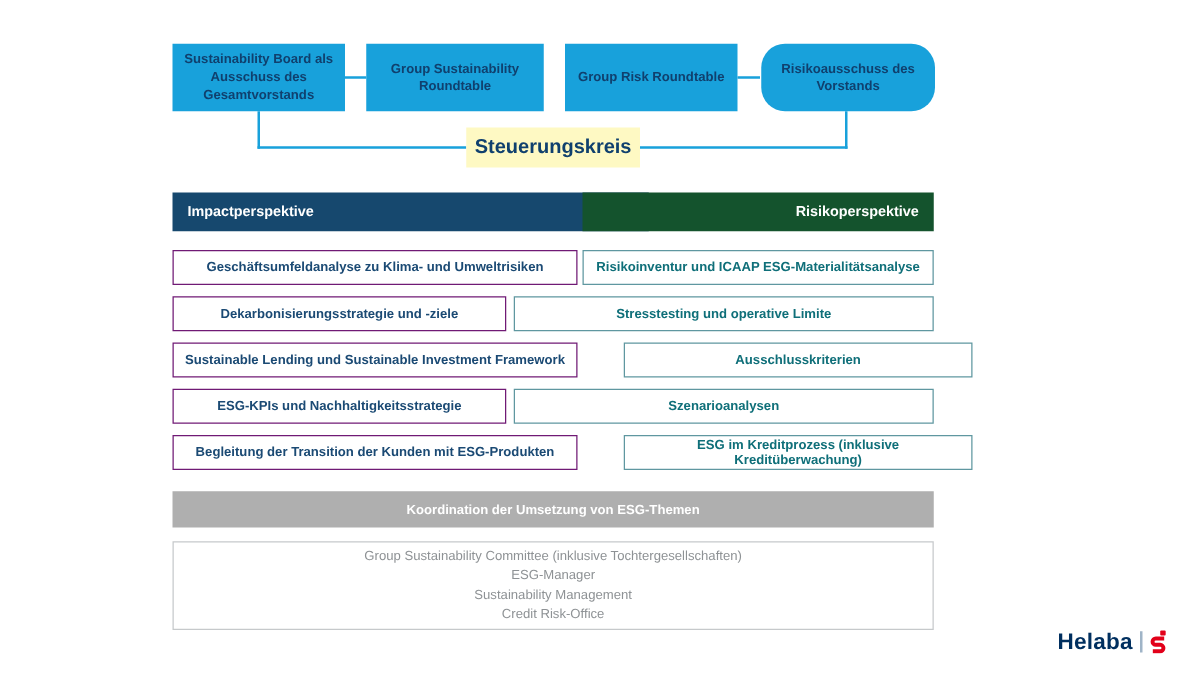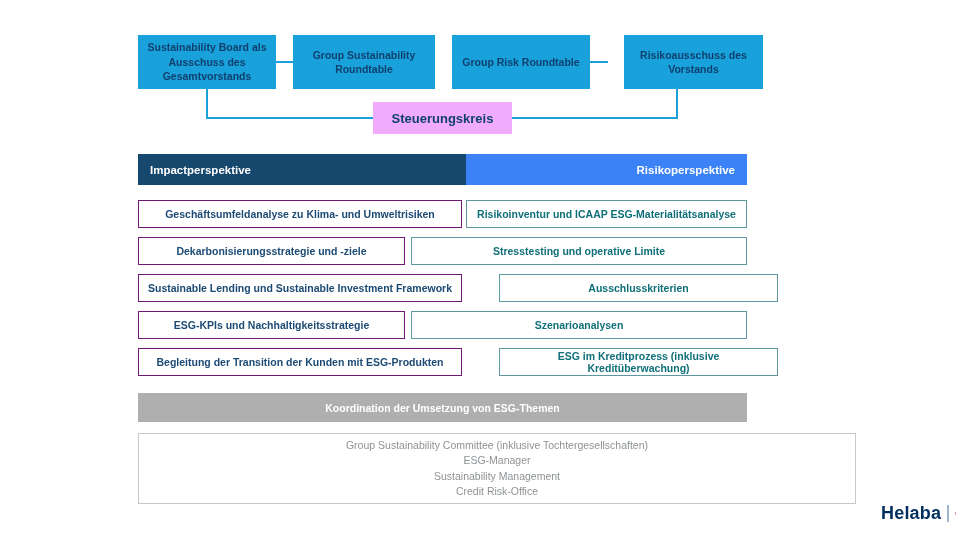--- a/index.html
+++ b/index.html
@@ -28,30 +28,30 @@
     display: flex;
     align-items: center;
     justify-content: center;
     text-align: center;
     padding: 0 6px;
     box-sizing: border-box;
   }
   .b1 { left: 138px; width: 138px; }
   .b2 { left: 293px; width: 142px; }
   .b3 { left: 452px; width: 138px; }
-  .b4 { left: 624px; width: 139px; }
+  .b4 { left: 609px; width: 139px; border-radius: 19px; }
   .steering {
     position: absolute;
     left: 373px;
     top: 102px;
     width: 139px;
     height: 32px;
-    background: #f0abfc;
+    background: #fef9c3;
     color: #10406E;
-    font-size: 13px;
+    font-size: 16px;
     font-weight: bold;
     display: flex;
     align-items: center;
     justify-content: center;
     text-align: center;
   }
   .conn {
     position: absolute;
     background: #18A1DB;
   }
@@ -70,21 +70,21 @@
     box-sizing: border-box;
   }
   .hdr-impact {
     left: 138px; width: 381px;
     background: #16486E;
     padding-left: 12px;
     justify-content: flex-start;
   }
   .hdr-risk {
     left: 466px; width: 281px;
-    background: #3b82f6;
+    background: #14532d;
     padding-right: 12px;
     justify-content: flex-end;
   }
   
   .item {
     position: absolute;
     height: 28px;
     background: #ffffff;
     font-size: 10.5px;
     font-weight: 600;
@@ -127,21 +127,21 @@
     display: flex;
     align-items: center;
     justify-content: center;
     text-align: center;
   }
   
   .committee {
     position: absolute;
     left: 138px;
     top: 433px;
-    width: 718px;
+    width: 609px;
     height: 71px;
     background: #ffffff;
     border: 1px solid #C6C9CB;
     box-sizing: border-box;
     display: flex;
     flex-direction: column;
     align-items: center;
     justify-content: center;
     color: #8E9295;
     font-size: 10.5px;
@@ -156,21 +156,20 @@
     top: 503px;
     display: flex;
     align-items: center;
     gap: 6px;
   }
   .logo-text {
     color: #002F5F;
     font-size: 18px;
     font-weight: bold;
     letter-spacing: 0.2px;
-    margin-left: 35px;
   }
   .logo-sep {
     width: 1.5px;
     height: 17px;
     background: #9FB4C7;
   }
   .logo-s svg { display: block; }
 </style>
 </head>
 <body>

